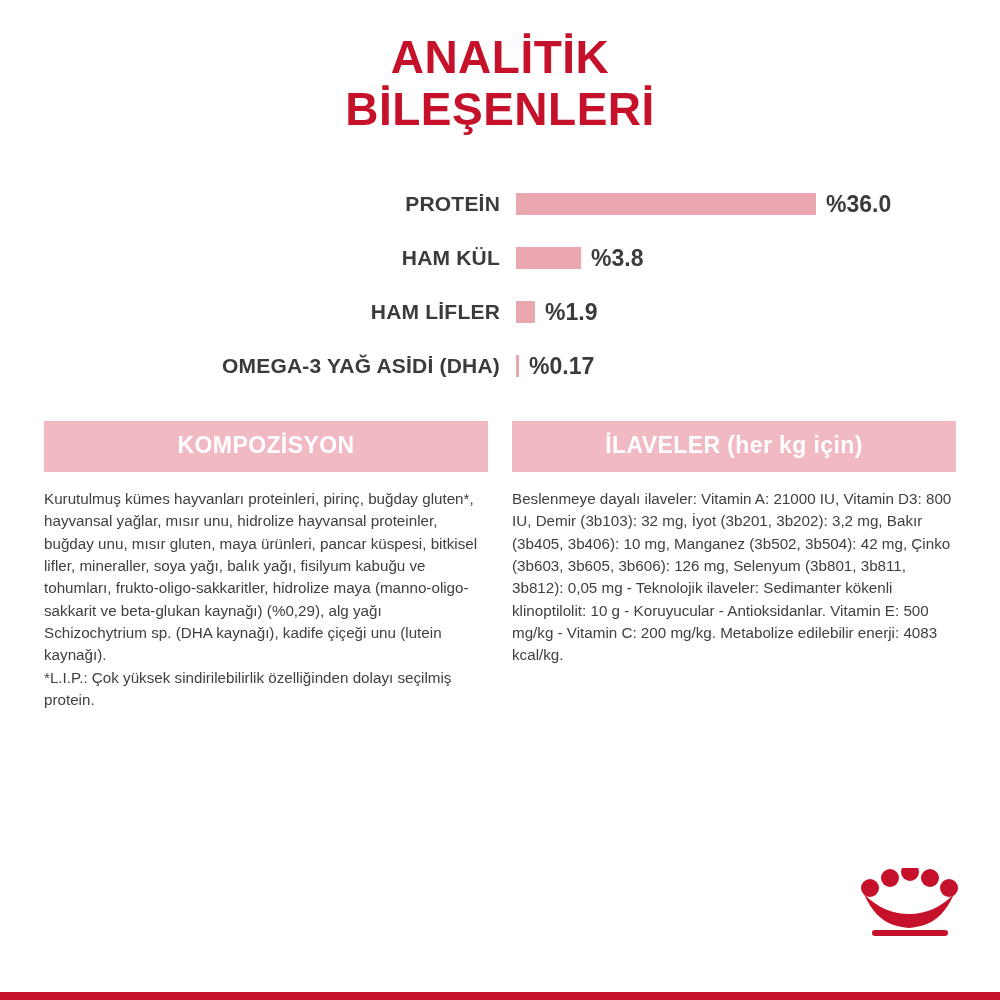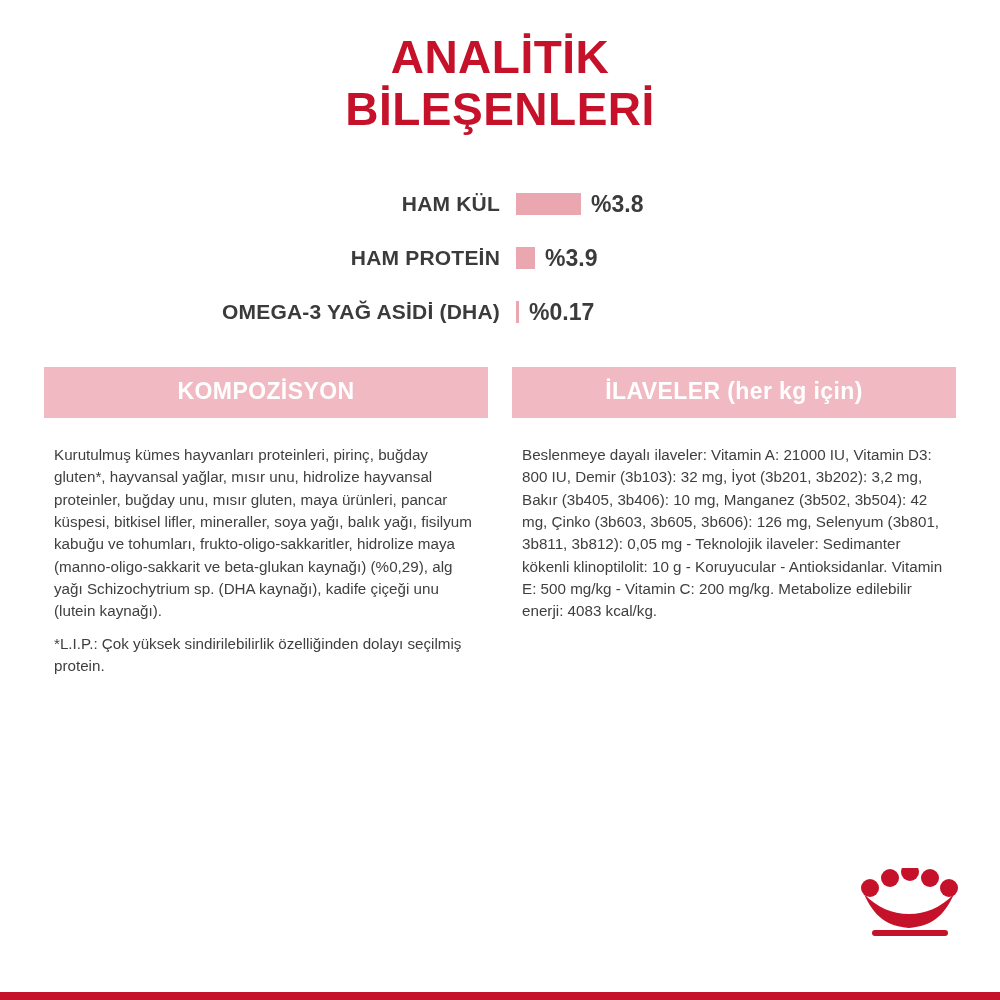--- a/index.html
+++ b/index.html
@@ -96,21 +96,21 @@
     padding: 11px 4px 13px;
     letter-spacing: 0.4px;
   }
   .panel-body {
     padding-top: 16px;
     font-size: 15.2px;
     line-height: 1.47;
     color: #3f3f3f;
   }
   .panel-body p {
-    margin: 10px;
+    margin: 0;
   }
   .panel-body p + p {
     margin-top: 0px;
   }
 
   
   .logo-wrap {
     position: absolute;
     right: 38px;
     bottom: 56px;
@@ -134,35 +134,42 @@
 
 <div class="page">
 
   <div class="title-block">
     <div class="title-line l1">ANALİTİK</div>
     <div class="title-line l2">BİLEŞENLERİ</div>
   </div>
 
   <div class="chart">
 
+    <div class="bar-row">
+      <div class="bar-label">PROTEİN</div>
+      <div class="bar-track">
+        <div class="bar-fill" style="width:300px"></div>
+        <div class="bar-value">%36.0</div>
+      </div>
+    </div>
 
 
     <div class="bar-row">
       <div class="bar-label">HAM KÜL</div>
       <div class="bar-track">
         <div class="bar-fill" style="width:65px"></div>
         <div class="bar-value">%3.8</div>
       </div>
     </div>
 
     <div class="bar-row">
-      <div class="bar-label">HAM PROTEİN</div>
+      <div class="bar-label">HAM LİFLER</div>
       <div class="bar-track">
         <div class="bar-fill" style="width:19px"></div>
-        <div class="bar-value">%3.9</div>
+        <div class="bar-value">%1.9</div>
       </div>
     </div>
 
     <div class="bar-row">
       <div class="bar-label">OMEGA-3 YAĞ ASİDİ (DHA)</div>
       <div class="bar-track">
         <div class="bar-fill" style="width:3px"></div>
         <div class="bar-value">%0.17</div>
       </div>
     </div>

